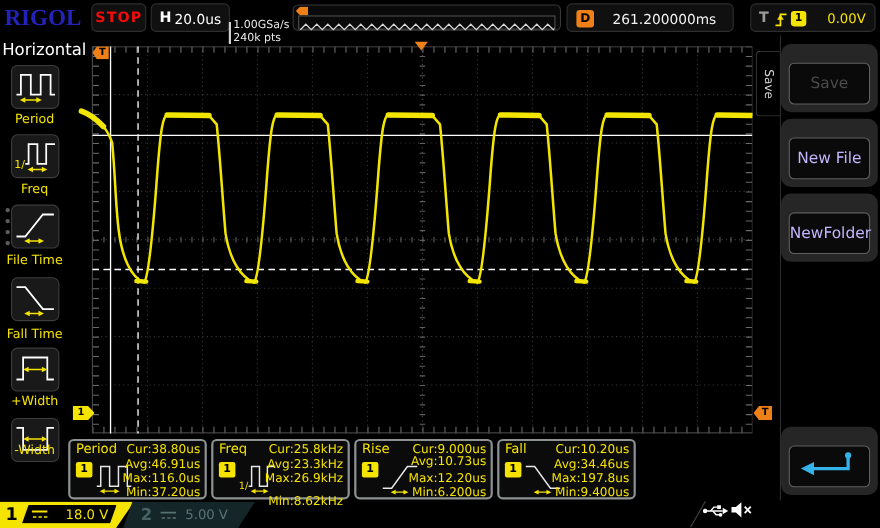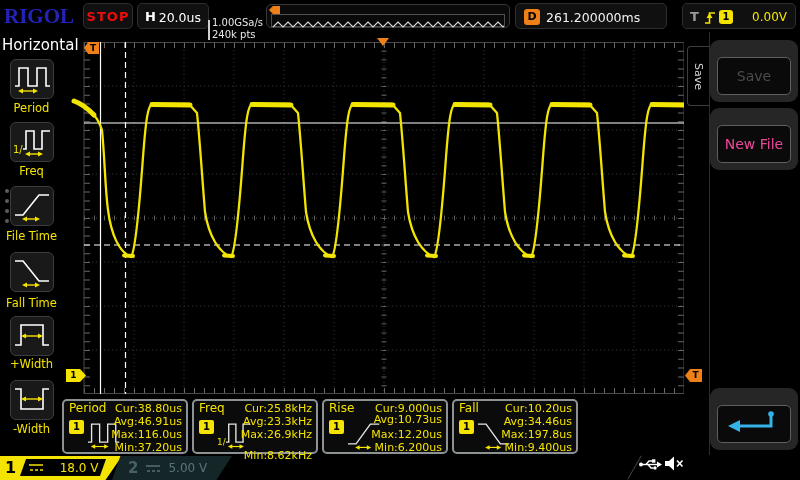--- a/index.html
+++ b/index.html
@@ -21,21 +21,21 @@
   .samp .bar { position:absolute; left:-4px; top:3px; width:2px; height:20px; background:#cfcfcf; }
   .preview { left:266px; top:4px; width:244px; height:24px; background:#0a0a0a;
     border:1px solid #383838; border-radius:5px; }
   .preview .strip { position:absolute; left:4px; top:9px; width:234px; height:13px;
     border:1px solid #4f4f4f; }
   .preview .pmark { position:absolute; left:2px; top:1px; width:11px; height:8px; background:#ef8018;
     clip-path:polygon(100% 0,100% 100%,35% 100%,0 50%,35% 0); }
   .d-block { left:515px; top:3px; width:152px; height:26px; }
   .d-badge { position:absolute; left:8px; top:5px; width:16px; height:16px; background:#ef8018;
     border-radius:3px; color:#000; font-weight:bold; font-size:11px; text-align:center; line-height:16px; }
-  .d-val { position:absolute; left:30px; top:6px; width:116px; text-align:left;
+  .d-val { position:absolute; left:30px; top:6px; width:116px; text-align:center;
     color:#f2f2f2; font-size:12.5px; }
   .t-block { left:682px; top:3px; width:114px; height:26px; }
   .t-block .tl { position:absolute; left:7px; top:5px; color:#9a9a9a; font-weight:bold; font-size:13px; }
   .t-badge { position:absolute; left:36px; top:6px; width:14px; height:14px; background:#f5e300;
     border-radius:3px; color:#000; font-weight:bold; font-size:10px; text-align:center; line-height:14px; }
   .t-lev { position:absolute; right:8px; top:6px; color:#f5e300; font-size:12px; }
 
   
   .lm-title { left:2px; top:36px; width:62px; color:#fff; font-size:15px; }
   .lm-btn { position:absolute; left:10px; width:44px; height:40px; background:#191919;
@@ -56,21 +56,21 @@
     clip-path:polygon(100% 0,100% 100%,30% 100%,0 50%,30% 0); padding-left:4px; line-height:13px; }
 
   
   .rm-border { left:709px; top:32px; width:1px; height:423px; background:#2c2c2c; }
   .rm-tab { left:687px; top:46px; width:22px; height:60px; border:1px solid #3e3e3e; border-right:none;
     border-radius:4px 0 0 4px; display:flex; align-items:center; justify-content:center; }
   .rm-tab span { transform:rotate(90deg); color:#d8d8d8; font-size:11px; white-space:nowrap; }
   .rm-outer { left:710px; width:88px; height:62px; background:#262626; border-radius:9px; }
   .rm-inner { position:absolute; left:7px; top:17px; width:74px; height:38px; background:#0a0a0a;
     border:1px solid #5f5f5f; border-radius:5px; text-align:center; line-height:36px; font-size:14px; }
-  .rm-inner.on { color:#ec4899; }
+  .rm-inner.on { color:#c4b5fd; }
   .rm-inner.off { color:#4b4b4b; }
 
   
   .mp { top:399px; width:126px; height:55px; background:#0b0b0b;
     border:2px solid #8d9293; border-radius:5px; }
   .mp-name { position:absolute; left:5px; top:0px; color:#f5e300; font-size:12px; }
   .mp-badge { position:absolute; left:5px; top:19px; width:15px; height:14px; background:#f5e300;
     border-radius:2px; color:#000; font-weight:bold; font-size:10px; text-align:center; line-height:14px; }
   .mp-icon { position:absolute; left:22px; top:16px; }
   .mp-stat { position:absolute; right:4px; color:#f5e300; font-size:11px; line-height:13px; }
@@ -180,21 +180,21 @@
     </svg></div>
   <div class="abs lm-label" style="top:357px">+Width</div>
 
   <div class="abs lm-btn" style="top:380px">
     <svg width="42" height="38" viewBox="0 0 42 38">
       <polyline points="4,8 10,8 10,28 32,28 32,8 38,8" stroke="#fff" stroke-width="1.6" fill="none"></polyline>
       <line x1="13" y1="18" x2="29" y2="18" stroke="#f5e300" stroke-width="1.4"></line>
       <polygon points="15,15.5 15,20.5 10,18" fill="#f5e300"></polygon>
         <polygon points="27,15.5 27,20.5 32,18" fill="#f5e300"></polygon>
     </svg></div>
-  <div class="abs lm-label" style="top:422px">-Width</div>
+  <div class="abs lm-label" style="top:402px">-Width</div>
 
   <div class="abs lm-dot" style="top:189px"></div>
   <div class="abs lm-dot" style="top:199px"></div>
   <div class="abs lm-dot" style="top:209px"></div>
   <div class="abs lm-dot" style="top:219px"></div>
 
   <svg id="scope-svg" class="abs" width="620" height="353" viewBox="0 0 620 353">
       <line x1="70" y1="0" x2="70" y2="352" stroke="#373737" stroke-width="1" stroke-dasharray="1 3"></line>
       <line x1="120" y1="0" x2="120" y2="352" stroke="#373737" stroke-width="1" stroke-dasharray="1 3"></line>
       <line x1="170" y1="0" x2="170" y2="352" stroke="#373737" stroke-width="1" stroke-dasharray="1 3"></line>
@@ -249,20 +249,23 @@
   <div class="abs rm-tab">
     <span>Save</span>
   </div>
 
   <div class="abs rm-outer" style="top:40px">
     <div class="rm-inner off">Save</div>
   </div>
   <div class="abs rm-outer" style="top:108px">
     <div class="rm-inner on">New File</div>
   </div>
+  <div class="abs rm-outer" style="top:176px">
+    <div class="rm-inner on">NewFolder</div>
+  </div>
   <div class="abs rm-outer" style="top:388px">
     <div class="rm-inner on">
       <svg width="70" height="30" viewBox="0 0 70 30">
         <circle cx="52" cy="8" r="2.8" fill="#35b2e8"></circle>
         <polyline points="52,10 52,20 20,20" stroke="#35b2e8" stroke-width="3" fill="none"></polyline>
         <polygon points="21,14 21,26 9,20" fill="#35b2e8"></polygon>
       </svg>
     </div>
   </div>
 

